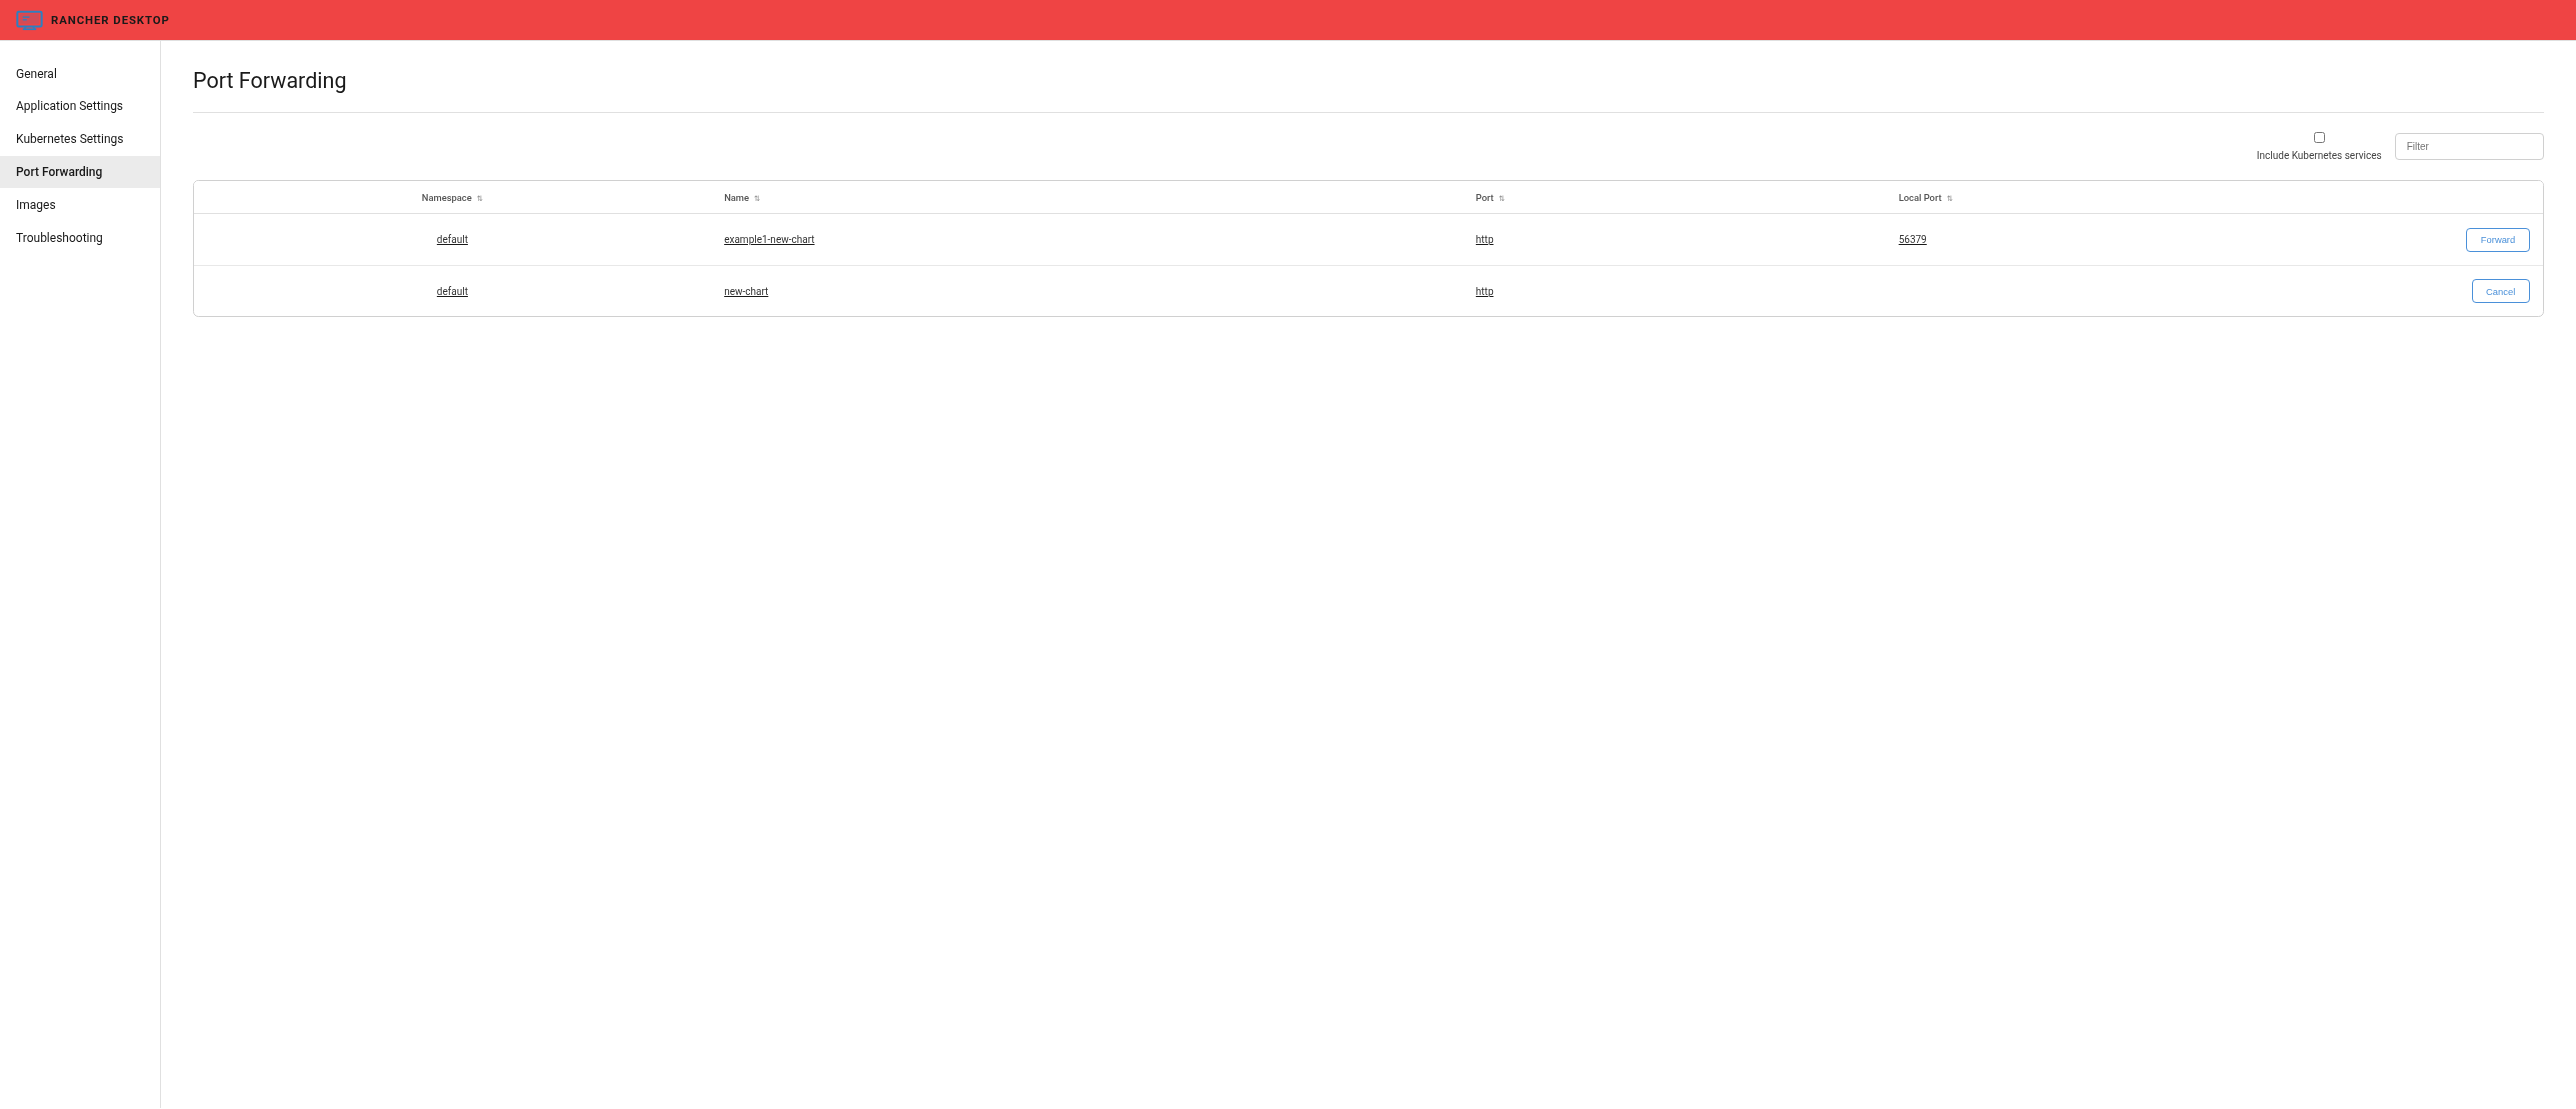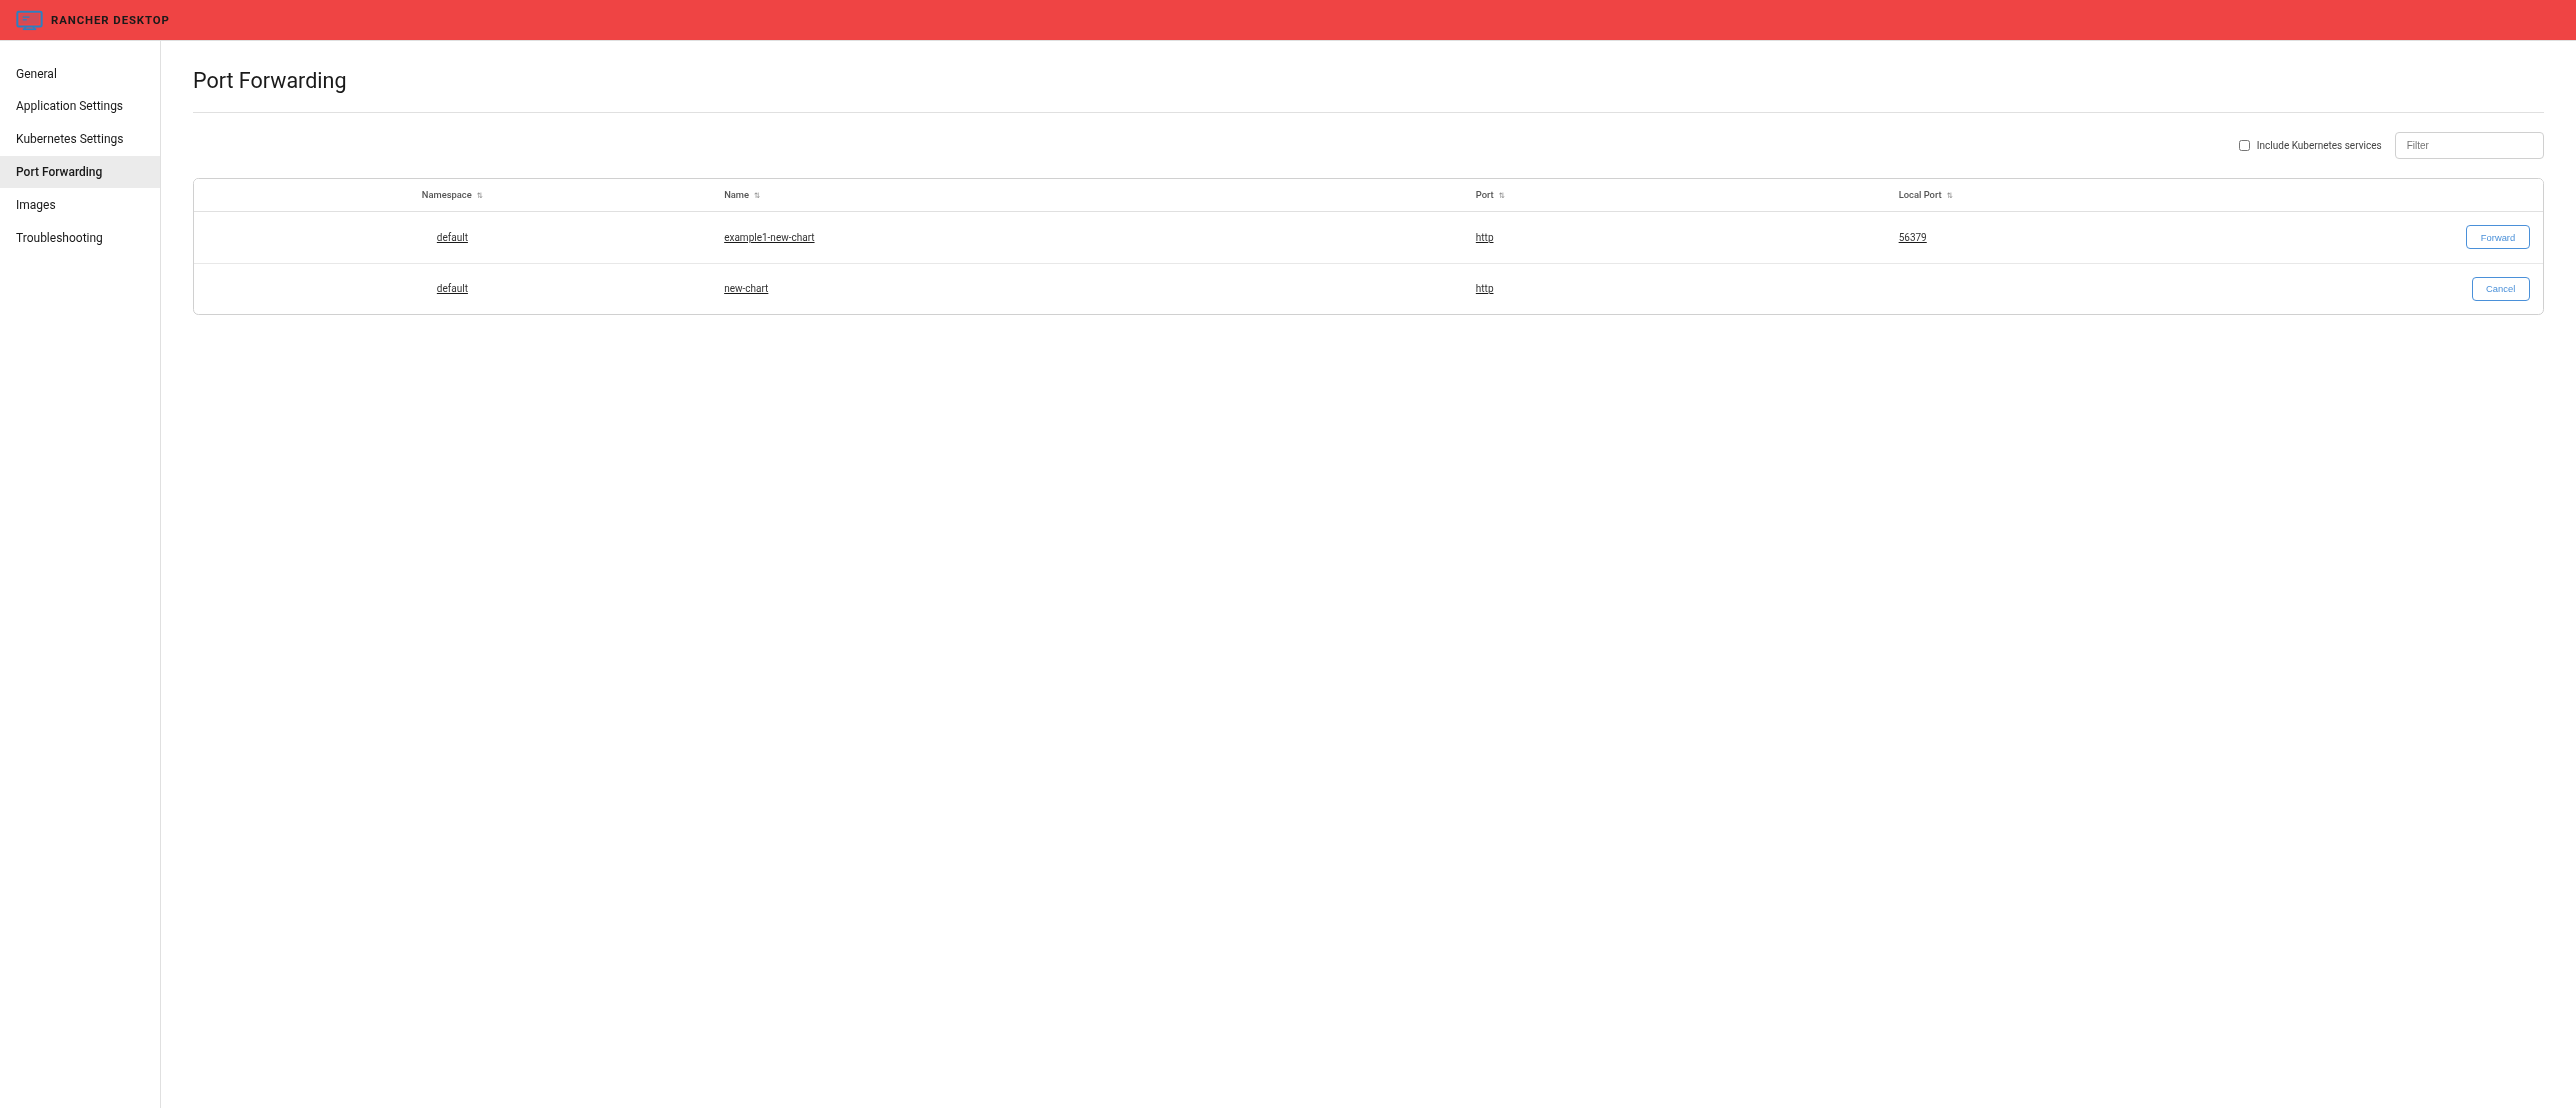--- a/index.html
+++ b/index.html
@@ -89,20 +89,21 @@
       margin-bottom: 19px;
     }
 
     .checkbox-label {
       display: flex;
       align-items: center;
       gap: 7px;
       font-size: 10px;
       color: #444;
       cursor: pointer;
+      flex-direction: column;
     }
 
     .checkbox-label input[type="checkbox"] {
       width: 10.7px;
       height: 10.7px;
       border: 0.7px solid #aaa;
       cursor: pointer;
     }
 
     .filter-input {

